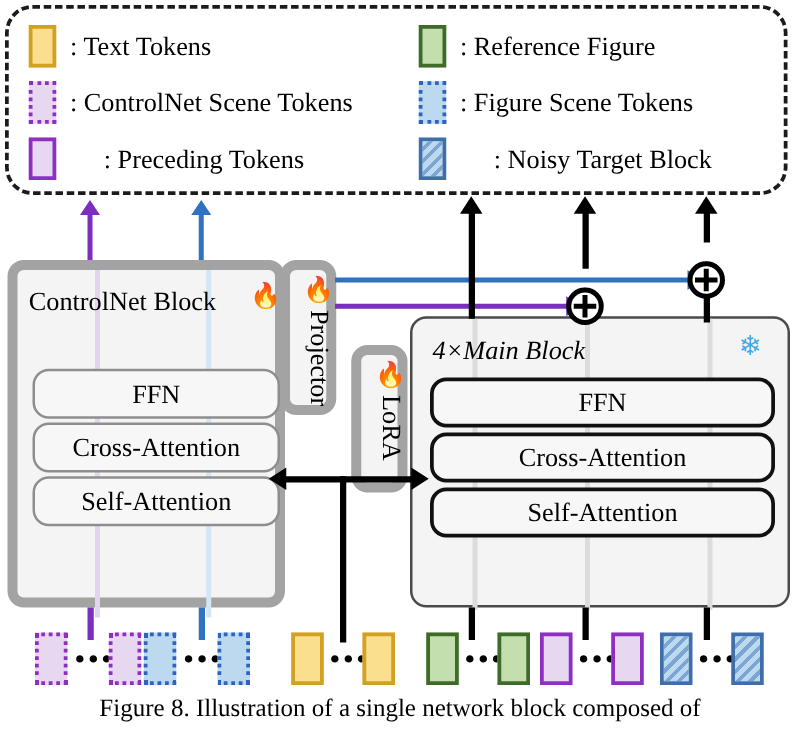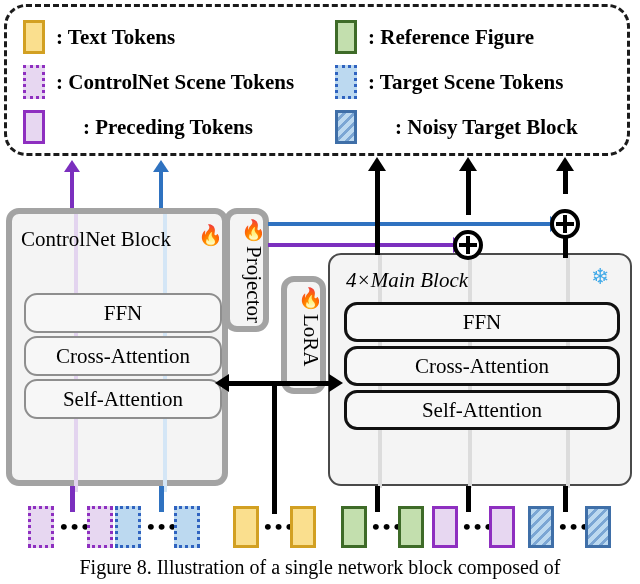--- a/index.html
+++ b/index.html
@@ -4,21 +4,21 @@
 <style>
   html,body{margin:0;padding:0;background:#fff;}
   body{width:640px;height:584px;position:relative;overflow:hidden;
        font-family:"Liberation Serif","DejaVu Serif",serif;color:#000;}
 
   
   #legend{
     position:absolute;left:4px;top:4px;width:626px;height:152px;
     border:3px dashed #1b1b1b;border-radius:22px;box-sizing:border-box;
   }
-  .legend-row{position:absolute;display:flex;align-items:center;height:40px;font-weight:bold;}
+  .legend-row{position:absolute;display:flex;align-items:center;height:40px;}
   .legend-row.c1{left:16px;}
   .legend-row.c2{left:328px;}
   .legend-row.r1{top:10px;}
   .legend-row.r2{top:55px;}
   .legend-row.r3{top:100px;gap:27px;}
 
   .swatch{width:22px;height:34px;box-sizing:border-box;flex:none;}
   .sw-text{background:#fadf8e;border:3px solid #d2a022;}
   .sw-ref{background:#c3dfae;border:3px solid #3e6b28;}
   .sw-prec-scene{background:#e7d7f1;border:3px dotted #8e2fc0;}
@@ -27,21 +27,21 @@
   .sw-noisy{border:3px solid #3f6fa8;background:
       repeating-linear-gradient(-45deg,#bcd9f0 0 4px,#7ba6d4 4px 7px);}
 
   .legend-label{margin-left:11px;font-size:21px;line-height:1;white-space:nowrap;}
 
   
   #figure{position:absolute;left:0;top:158px;width:640px;height:400px;}
 
   .sub-box{
     position:absolute;box-sizing:border-box;
-    background:#f4f4f4;border:6px solid #a3a3a3;border-radius:13px;
+    background:#f4f4f4;border:8px solid #a3a3a3;border-radius:13px;
   }
   .main-box{
     position:absolute;box-sizing:border-box;
     background:#f4f4f4;border:2px solid #4a4a4a;border-radius:13px;
   }
   .inner-pill{
     position:absolute;box-sizing:border-box;
     background:#f7f7f7;border-radius:13px;
     display:flex;align-items:center;justify-content:center;
     font-size:21px;white-space:nowrap;
@@ -141,21 +141,21 @@
     <span class="legend-label">: Reference Figure</span>
   </div>
 
   <div class="legend-row c1 r2">
     <span class="swatch sw-prec-scene"></span>
     <span class="legend-label">: ControlNet Scene Tokens</span>
   </div>
 
   <div class="legend-row c2 r2">
     <span class="swatch sw-targ-scene"></span>
-    <span class="legend-label">: Target Scene Tokens</span>
+    <span class="legend-label">: Figure Scene Tokens</span>
   </div>
 
   <div class="legend-row c1 r3">
     <span class="swatch sw-prec"></span>
     <span class="legend-label">: Preceding Tokens</span>
   </div>
 
   <div class="legend-row c2 r3">
     <span class="swatch sw-noisy"></span>
     <span class="legend-label">: Noisy Target Block</span>

